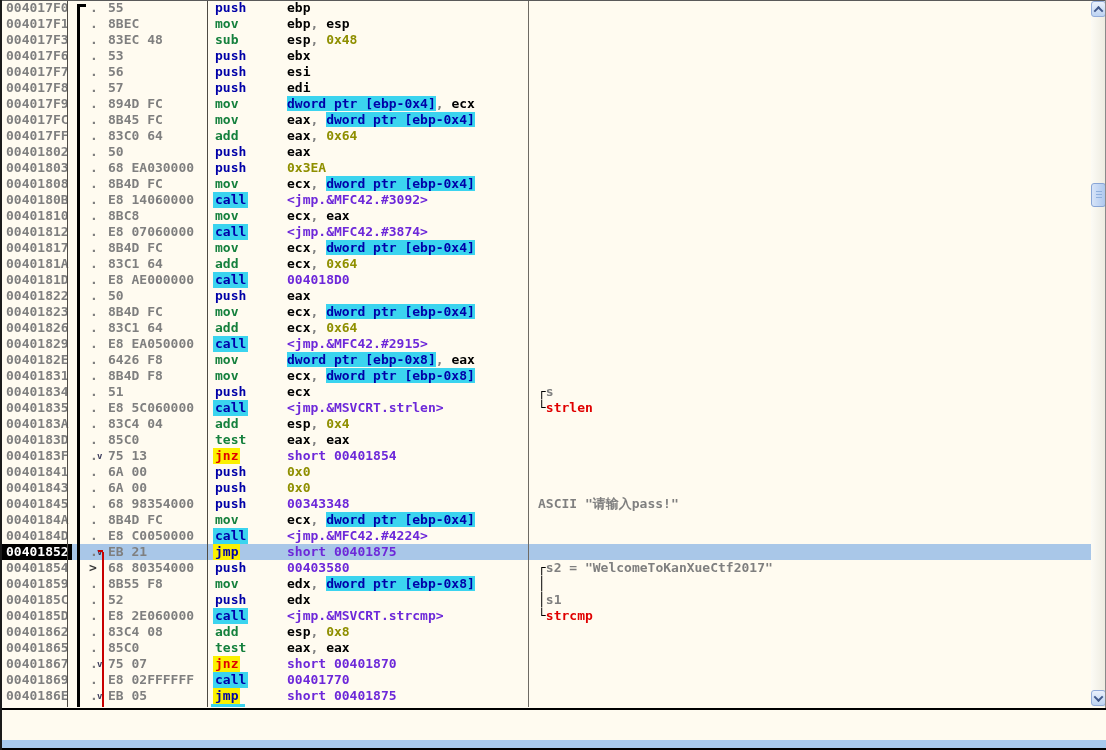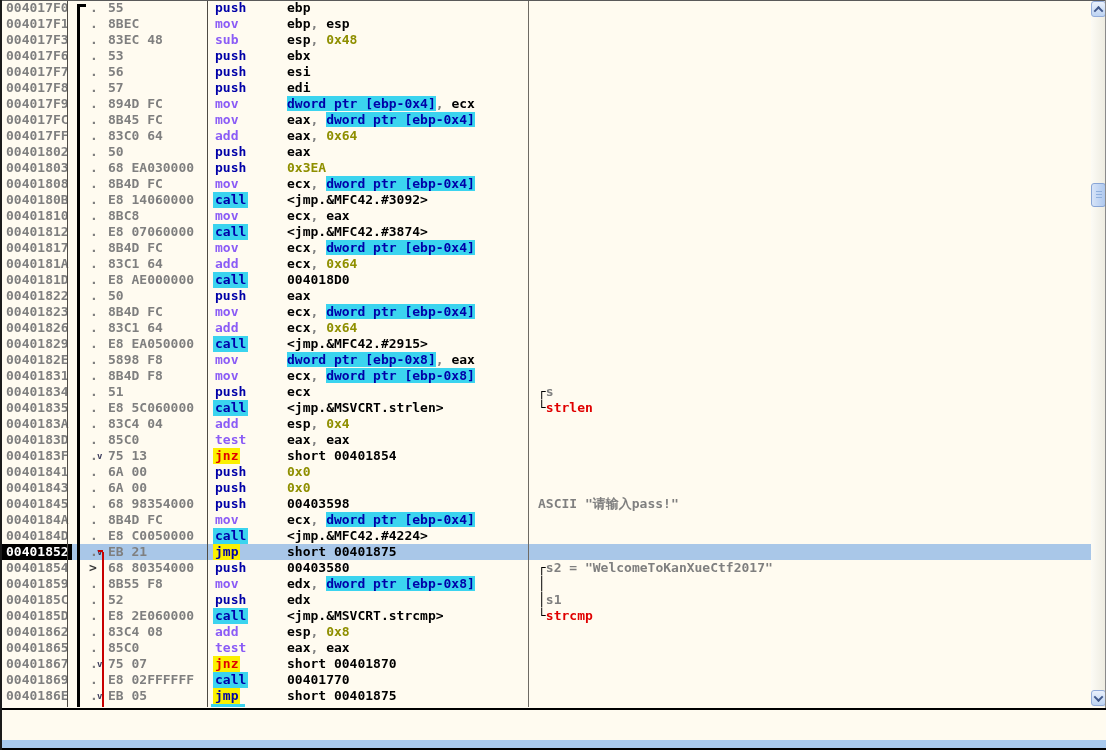--- a/index.html
+++ b/index.html
@@ -19,31 +19,31 @@
   .row span{position:absolute;top:0;height:16px;line-height:16px;}
   .row.sel{background:#A9C7E8;}
   .addr-cell{left:4px;color:#7F7F7F;}
   .sel .addr-cell{left:0;width:66px;padding-left:4px;background:#000;color:#FFF;}
   .mk{left:88px;color:#7F7F7F;}
   .mk-gt{left:87px;color:#3a3a3a;}
   .mk-arrow{left:95px;top:2px;font-size:9px;color:#3a3a5a;}
   .hex{left:106px;color:#7F7F7F;}
   .mnem{left:211px;padding:0 2px;}
   .m-push{color:#0000A8;}
-  .m-plain{color:#8b5cf6;text-align:right;}
+  .m-plain{color:#15803d;text-align:right;}
   .m-call{color:#0000A8;background:#3BD4EF;}
   .m-jmp{color:#0000A8;background:#FBF000;}
   .m-jcc{color:#E00000;background:#FBF000;}
   .ops{left:285px;}
   .cmt{left:536px;}
   .ops i,.cmt i{font-style:normal;}
   .sg-reg{color:#000;}
   .sg-sep{color:#7F7F7F;}
   .sg-imm{color:#8F8F00;}
-  .sg-addr{color:#000000;}
+  .sg-addr{color:#6d28d9;}
   .sg-mem{color:#0000A8;background:#3BD4EF;}
   .sg-label{color:#7F7F7F;}
   .sg-func{color:#E00000;}
   .sg-bracket{color:#000;}
 
   
   .vsep{position:absolute;top:0;width:1px;height:707px;background:#4e4a44;}
   .vsep.s1{left:67px;}
   .vsep.s2{left:207px;}
   .vsep.s3{left:528px;background:#6e6a64;}
@@ -99,30 +99,30 @@
       <div class="row" style="top: 192px;"><span class="addr-cell">0040180B</span><span class="mk">.</span><span class="hex">E8 14060000</span><span class="mnem m-call">call</span><span class="ops"><i class="sg-addr">&lt;jmp.&amp;MFC42.#3092&gt;</i></span></div>
       <div class="row" style="top: 208px;"><span class="addr-cell">00401810</span><span class="mk">.</span><span class="hex">8BC8</span><span class="mnem m-plain">mov</span><span class="ops"><i class="sg-reg">ecx</i><i class="sg-sep">, </i><i class="sg-reg">eax</i></span></div>
       <div class="row" style="top: 224px;"><span class="addr-cell">00401812</span><span class="mk">.</span><span class="hex">E8 07060000</span><span class="mnem m-call">call</span><span class="ops"><i class="sg-addr">&lt;jmp.&amp;MFC42.#3874&gt;</i></span></div>
       <div class="row" style="top: 240px;"><span class="addr-cell">00401817</span><span class="mk">.</span><span class="hex">8B4D FC</span><span class="mnem m-plain">mov</span><span class="ops"><i class="sg-reg">ecx</i><i class="sg-sep">, </i><i class="sg-mem">dword ptr [ebp-0x4]</i></span></div>
       <div class="row" style="top: 256px;"><span class="addr-cell">0040181A</span><span class="mk">.</span><span class="hex">83C1 64</span><span class="mnem m-plain">add</span><span class="ops"><i class="sg-reg">ecx</i><i class="sg-sep">, </i><i class="sg-imm">0x64</i></span></div>
       <div class="row" style="top: 272px;"><span class="addr-cell">0040181D</span><span class="mk">.</span><span class="hex">E8 AE000000</span><span class="mnem m-call">call</span><span class="ops"><i class="sg-addr">004018D0</i></span></div>
       <div class="row" style="top: 288px; padding-left: 40px;"><span class="addr-cell">00401822</span><span class="mk">.</span><span class="hex">50</span><span class="mnem m-push">push</span><span class="ops"><i class="sg-reg">eax</i></span></div>
       <div class="row" style="top: 304px;"><span class="addr-cell">00401823</span><span class="mk">.</span><span class="hex">8B4D FC</span><span class="mnem m-plain">mov</span><span class="ops"><i class="sg-reg">ecx</i><i class="sg-sep">, </i><i class="sg-mem">dword ptr [ebp-0x4]</i></span></div>
       <div class="row" style="top: 320px;"><span class="addr-cell">00401826</span><span class="mk">.</span><span class="hex">83C1 64</span><span class="mnem m-plain">add</span><span class="ops"><i class="sg-reg">ecx</i><i class="sg-sep">, </i><i class="sg-imm">0x64</i></span></div>
       <div class="row" style="top: 336px;"><span class="addr-cell">00401829</span><span class="mk">.</span><span class="hex">E8 EA050000</span><span class="mnem m-call">call</span><span class="ops"><i class="sg-addr">&lt;jmp.&amp;MFC42.#2915&gt;</i></span></div>
-      <div class="row" style="top: 352px;"><span class="addr-cell">0040182E</span><span class="mk">.</span><span class="hex">5898 F8</span><span class="mnem m-plain">mov</span><span class="ops"><i class="sg-mem">dword ptr [ebp-0x8]</i><i class="sg-sep">, </i><i class="sg-reg">eax</i></span></div>
+      <div class="row" style="top: 352px;"><span class="addr-cell">0040182E</span><span class="mk">.</span><span class="hex">6426 F8</span><span class="mnem m-plain">mov</span><span class="ops"><i class="sg-mem">dword ptr [ebp-0x8]</i><i class="sg-sep">, </i><i class="sg-reg">eax</i></span></div>
       <div class="row" style="top: 368px;"><span class="addr-cell">00401831</span><span class="mk">.</span><span class="hex">8B4D F8</span><span class="mnem m-plain">mov</span><span class="ops"><i class="sg-reg">ecx</i><i class="sg-sep">, </i><i class="sg-mem">dword ptr [ebp-0x8]</i></span></div>
       <div class="row" style="top: 384px;"><span class="addr-cell">00401834</span><span class="mk">.</span><span class="hex">51</span><span class="mnem m-push">push</span><span class="ops"><i class="sg-reg">ecx</i></span><span class="cmt"><i class="sg-bracket">┌</i><i class="sg-label">s</i></span></div>
       <div class="row" style="top: 400px;"><span class="addr-cell">00401835</span><span class="mk">.</span><span class="hex">E8 5C060000</span><span class="mnem m-call">call</span><span class="ops"><i class="sg-addr">&lt;jmp.&amp;MSVCRT.strlen&gt;</i></span><span class="cmt"><i class="sg-bracket">└</i><i class="sg-func">strlen</i></span></div>
       <div class="row" style="top: 416px;"><span class="addr-cell">0040183A</span><span class="mk">.</span><span class="hex">83C4 04</span><span class="mnem m-plain">add</span><span class="ops"><i class="sg-reg">esp</i><i class="sg-sep">, </i><i class="sg-imm">0x4</i></span></div>
       <div class="row" style="top: 432px;"><span class="addr-cell">0040183D</span><span class="mk">.</span><span class="hex">85C0</span><span class="mnem m-plain">test</span><span class="ops"><i class="sg-reg">eax</i><i class="sg-sep">, </i><i class="sg-reg">eax</i></span></div>
       <div class="row" style="top: 448px;"><span class="addr-cell">0040183F</span><span class="mk">.</span><span class="mk-arrow">v</span><span class="hex">75 13</span><span class="mnem m-jcc">jnz</span><span class="ops"><i class="sg-addr">short 00401854</i></span></div>
       <div class="row" style="top: 464px;"><span class="addr-cell">00401841</span><span class="mk">.</span><span class="hex">6A 00</span><span class="mnem m-push">push</span><span class="ops"><i class="sg-imm">0x0</i></span></div>
       <div class="row" style="top: 480px; padding-left: 38px;"><span class="addr-cell">00401843</span><span class="mk">.</span><span class="hex">6A 00</span><span class="mnem m-push">push</span><span class="ops"><i class="sg-imm">0x0</i></span></div>
-      <div class="row" style="top: 496px;"><span class="addr-cell">00401845</span><span class="mk">.</span><span class="hex">68 98354000</span><span class="mnem m-push">push</span><span class="ops"><i class="sg-addr">00403598</i></span><span class="cmt"><i class="sg-label">ASCII "请输入pass!"</i></span></div>
+      <div class="row" style="top: 496px;"><span class="addr-cell">00401845</span><span class="mk">.</span><span class="hex">68 98354000</span><span class="mnem m-push">push</span><span class="ops"><i class="sg-addr">00343348</i></span><span class="cmt"><i class="sg-label">ASCII "请输入pass!"</i></span></div>
       <div class="row" style="top: 512px;"><span class="addr-cell">0040184A</span><span class="mk">.</span><span class="hex">8B4D FC</span><span class="mnem m-plain">mov</span><span class="ops"><i class="sg-reg">ecx</i><i class="sg-sep">, </i><i class="sg-mem">dword ptr [ebp-0x4]</i></span></div>
       <div class="row" style="top: 528px;"><span class="addr-cell">0040184D</span><span class="mk">.</span><span class="hex">E8 C0050000</span><span class="mnem m-call">call</span><span class="ops"><i class="sg-addr">&lt;jmp.&amp;MFC42.#4224&gt;</i></span></div>
       <div class="row sel" style="top: 544px;"><span class="addr-cell">00401852</span><span class="mk">.</span><span class="mk-arrow">v</span><span class="hex">EB 21</span><span class="mnem m-jmp">jmp</span><span class="ops"><i class="sg-addr">short 00401875</i></span></div>
       <div class="row" style="top: 560px;"><span class="addr-cell">00401854</span><span class="mk-gt">&gt;</span><span class="hex">68 80354000</span><span class="mnem m-push">push</span><span class="ops"><i class="sg-addr">00403580</i></span><span class="cmt"><i class="sg-bracket">┌</i><i class="sg-label">s2 = "WelcomeToKanXueCtf2017"</i></span></div>
       <div class="row" style="top: 576px;"><span class="addr-cell">00401859</span><span class="mk">.</span><span class="hex">8B55 F8</span><span class="mnem m-plain">mov</span><span class="ops"><i class="sg-reg">edx</i><i class="sg-sep">, </i><i class="sg-mem">dword ptr [ebp-0x8]</i></span><span class="cmt"><i class="sg-bracket">│</i></span></div>
       <div class="row" style="top: 592px;"><span class="addr-cell">0040185C</span><span class="mk">.</span><span class="hex">52</span><span class="mnem m-push">push</span><span class="ops"><i class="sg-reg">edx</i></span><span class="cmt"><i class="sg-bracket">│</i><i class="sg-label">s1</i></span></div>
       <div class="row" style="top: 608px;"><span class="addr-cell">0040185D</span><span class="mk">.</span><span class="hex">E8 2E060000</span><span class="mnem m-call">call</span><span class="ops"><i class="sg-addr">&lt;jmp.&amp;MSVCRT.strcmp&gt;</i></span><span class="cmt"><i class="sg-bracket">└</i><i class="sg-func">strcmp</i></span></div>
       <div class="row" style="top: 624px;"><span class="addr-cell">00401862</span><span class="mk">.</span><span class="hex">83C4 08</span><span class="mnem m-plain">add</span><span class="ops"><i class="sg-reg">esp</i><i class="sg-sep">, </i><i class="sg-imm">0x8</i></span></div>
       <div class="row" style="top: 640px;"><span class="addr-cell">00401865</span><span class="mk">.</span><span class="hex">85C0</span><span class="mnem m-plain">test</span><span class="ops"><i class="sg-reg">eax</i><i class="sg-sep">, </i><i class="sg-reg">eax</i></span></div>
       <div class="row" style="top: 656px;"><span class="addr-cell">00401867</span><span class="mk">.</span><span class="mk-arrow">v</span><span class="hex">75 07</span><span class="mnem m-jcc">jnz</span><span class="ops"><i class="sg-addr">short 00401870</i></span></div>

